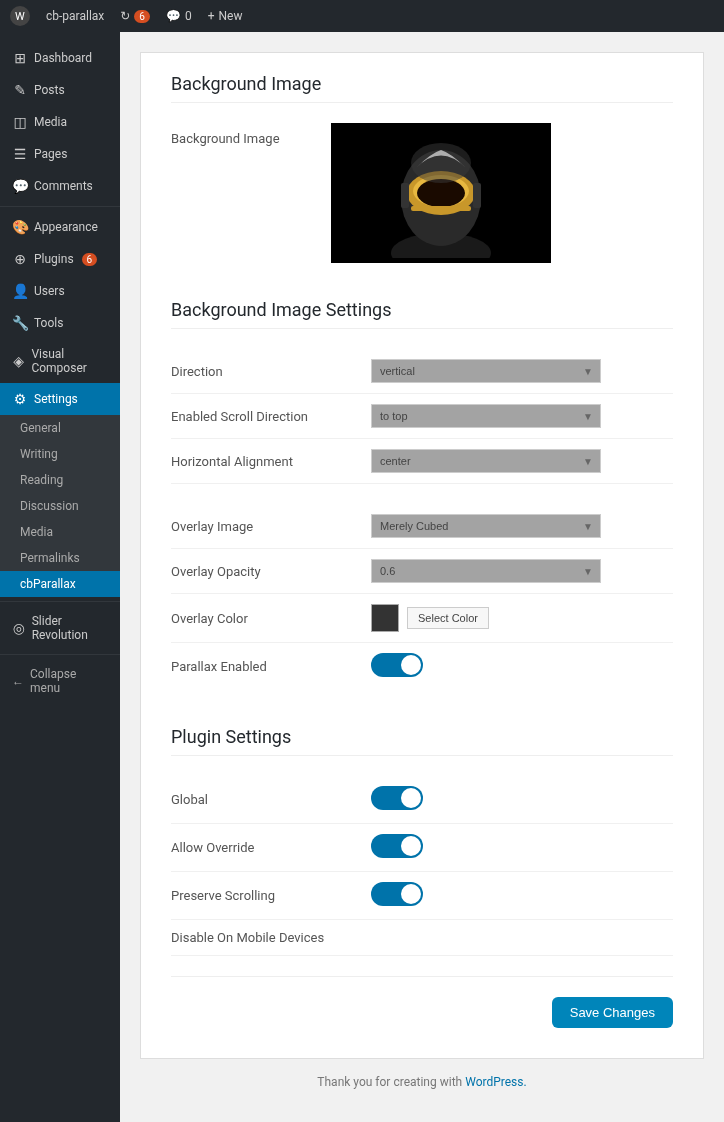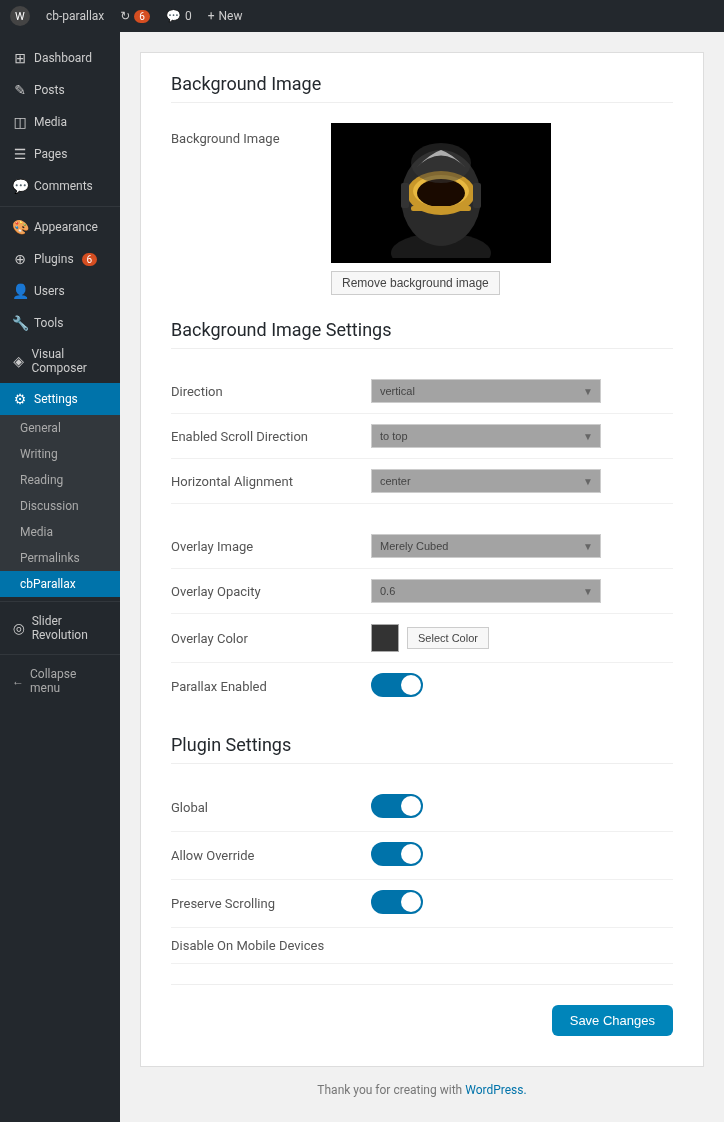--- a/index.html
+++ b/index.html
@@ -141,21 +141,21 @@
       padding: 4px 10px;
       background: #f7f7f7;
       border: 1px solid #ccc;
       color: #444;
       cursor: pointer;
       font-size: 12px;
       margin-top: 8px;
     }
 
     
-    .settings-section { margin-top: 24px; }
+    .settings-section { margin-top: 36px; }
     .settings-row {
       display: flex;
       align-items: center;
       padding: 10px 0;
       border-bottom: 1px solid #f0f0f0;
     }
     .settings-row:last-child { border-bottom: none; }
     .settings-label {
       width: 200px;
       font-size: 13px;
@@ -403,23 +403,20 @@
               <ellipse cx="80" cy="35" rx="30" ry="20" fill="#3a3a3a" opacity="0.5"></ellipse>
 
               <path d="M55,40 Q80,15 105,40 Q90,25 80,22 Q70,25 55,40" fill="#fff" opacity="0.6"></path>
 
               <rect x="40" y="55" width="8" height="25" rx="2" fill="#333"></rect>
               <rect x="112" y="55" width="8" height="25" rx="2" fill="#333"></rect>
 
               <rect x="50" y="78" width="60" height="5" rx="2" fill="#c8972a"></rect>
             </svg>
           </div>
-          <div>
-            <button class="remove-btn">Remove background image</button>
-          </div>
         </div>
       </div>
 
       <div class="settings-section">
         <div class="section-title">Background Image Settings</div>
 
         <div class="settings-row">
           <div class="settings-label">Direction</div>
           <div class="settings-control">
             <div class="dropdown-wrap">

